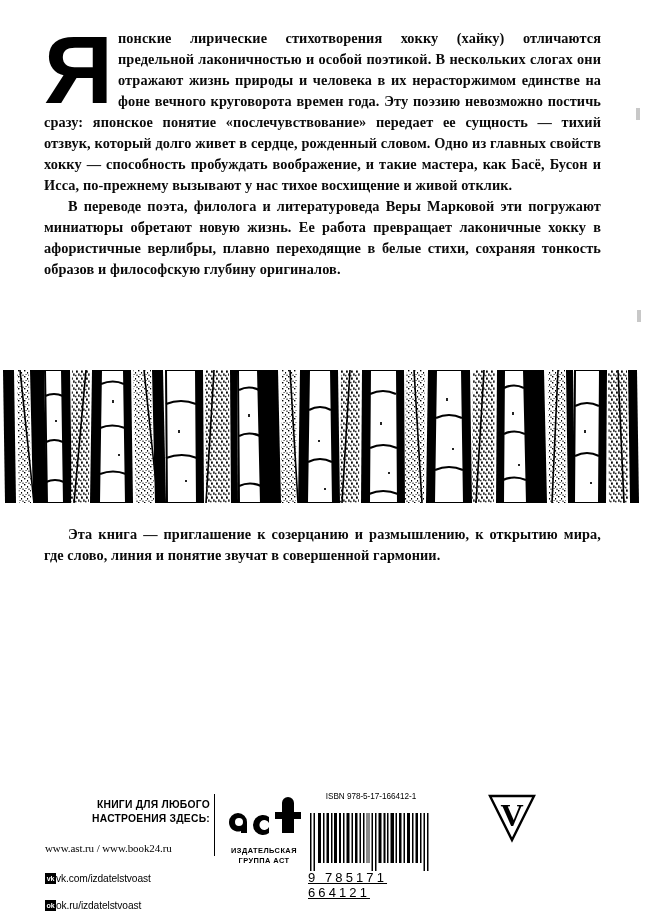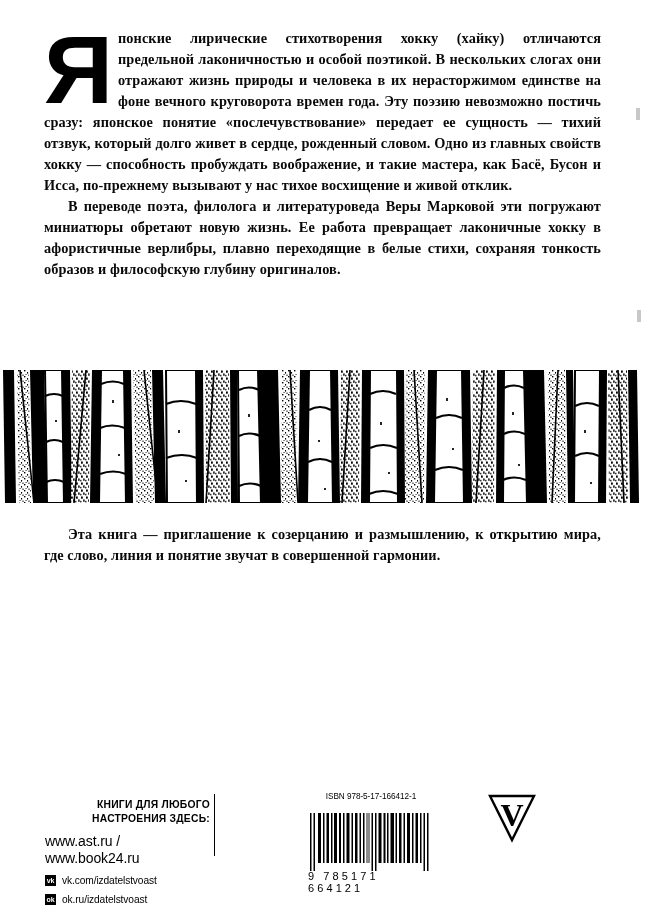--- a/index.html
+++ b/index.html
@@ -78,31 +78,31 @@
   }
   .promo-line1, .promo-line2 {
     font-size: 10.3px;
     font-weight: bold;
     letter-spacing: 0.25px;
     line-height: 14px;
     text-transform: uppercase;
     text-align: right;
   }
   .promo-url {
-    font-size: 14px;
+    font-size: 11px;
     font-weight: normal;
     line-height: 17px;
-    margin-top: 7px;
+    margin-top: 14px;
     letter-spacing: -0.1px;
+    font-family: Liberation Serif, serif;
   }
   .social-row {
     display: flex;
     align-items: flex-end;
-    gap: 6px;
-    margin-top: 8px;
+    margin-top: 16px;
     font-size: 10.2px;
     letter-spacing: -0.1px;
   }
   .social-badge {
     width: 11px;
     height: 11px;
     background: #000;
     color: #fff;
     display: inline-flex;
     align-items: center;
@@ -151,24 +151,25 @@
     font-family: "Liberation Sans", "DejaVu Sans", sans-serif;
     font-size: 8.2px;
     letter-spacing: -0.05px;
     text-align: center;
     margin-bottom: 12px;
     white-space: nowrap;
   }
   .barcode-bars { display: block; }
   .barcode-digits {
     font-family: "Liberation Sans", "DejaVu Sans", sans-serif;
-    font-size: 11px;
+    font-size: 13px;
     letter-spacing: 3.1px;
     margin-top: -1px;
     padding-left: 2px;
+    text-decoration: underline;
   }
 
   
   .vmark {
     position: absolute;
     left: 484px;
     top: 0px;
     width: 56px;
     height: 56px;
   }
@@ -338,20 +339,32 @@
         <span>vk.com/izdatelstvoast</span>
       </div>
       <div class="social-row">
         <span class="social-badge">ok</span>
         <span>ok.ru/izdatelstvoast</span>
       </div>
     </div>
 
     <div class="divider-v"></div>
 
+    <div class="ast-logo">
+      <svg width="78" height="44" viewBox="0 0 78 44" xmlns="http://www.w3.org/2000/svg">
+
+        <path d="M4,26 a9,9 0 1 1 18,0 l0,11 l-6,0 l0,-2 a9,9 0 0 1 -12,-9 z M10,26 a4,4 0 1 0 8,0 a4,4 0 1 0 -8,0 z" fill="#000"></path>
+
+        <path d="M44,21 a10,10 0 1 0 0,16 l0,-6 a5,5 0 1 1 0,-4 z" fill="#000"></path>
+
+        <path d="M50,16 l7,0 l0,-9 a6,6 0 0 1 12,0 l0,9 l7,0 l0,7 l-7,0 l0,14 l-12,0 l0,-14 l-7,0 z" fill="#000"></path>
+      </svg>
+      <div class="ast-caption">ИЗДАТЕЛЬСКАЯ</div>
+      <div class="ast-caption" style="margin-top:0;">ГРУППА АСТ</div>
+    </div>
 
     <div class="barcode-wrap">
       <div class="isbn-text">ISBN 978-5-17-166412-1</div>
       <svg class="barcode-bars" width="128" height="58" viewBox="0 0 128 58" xmlns="http://www.w3.org/2000/svg">
         <rect x="0" y="0" width="128" height="58" fill="#ffffff"></rect>
         <g fill="#000">
           <rect x="4" y="0" width="1.5" height="58"></rect>
           <rect x="7.5" y="0" width="1.5" height="58"></rect>
           <rect x="12" y="0" width="3" height="50"></rect>
           <rect x="17" y="0" width="1.5" height="50"></rect>

